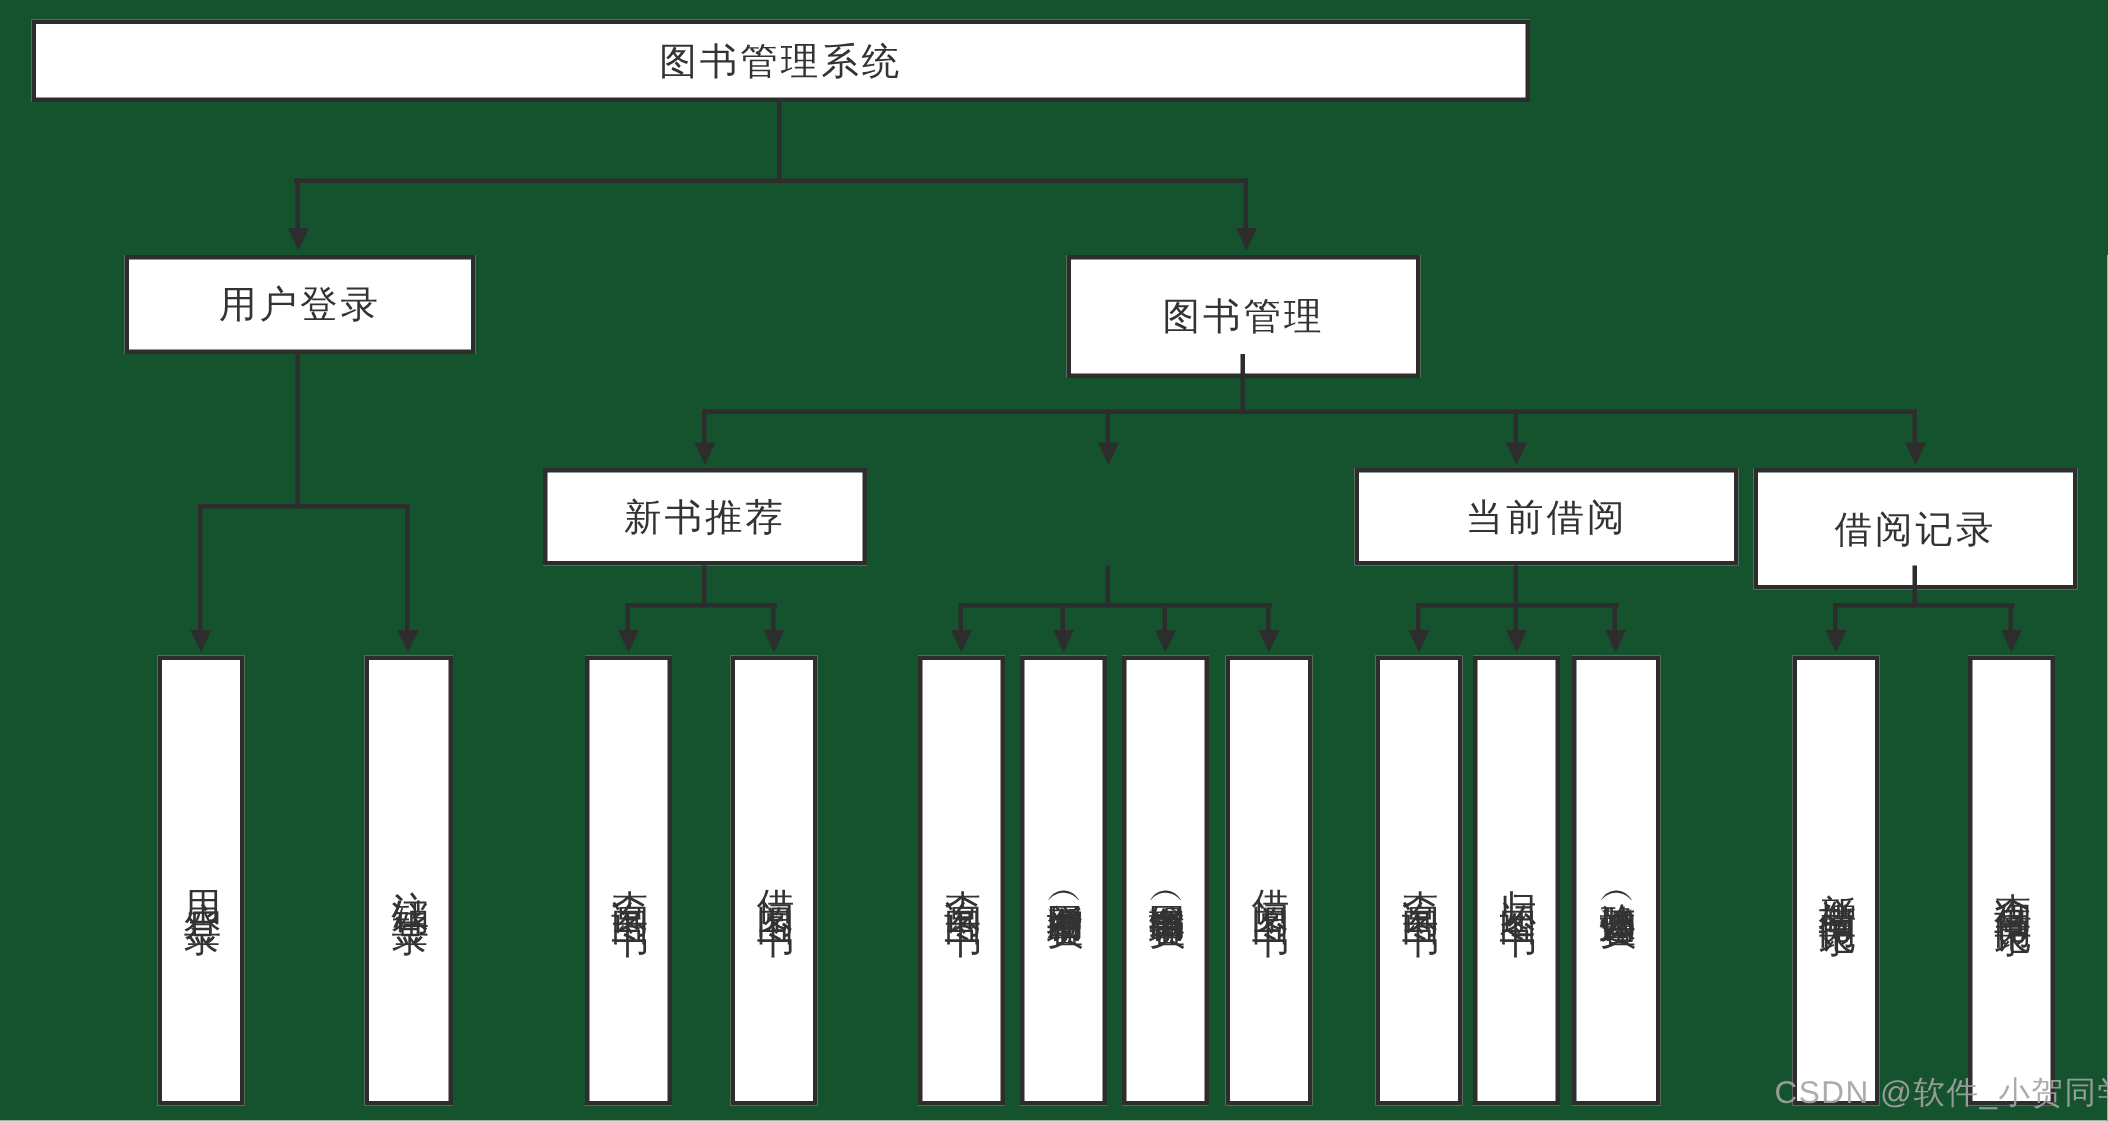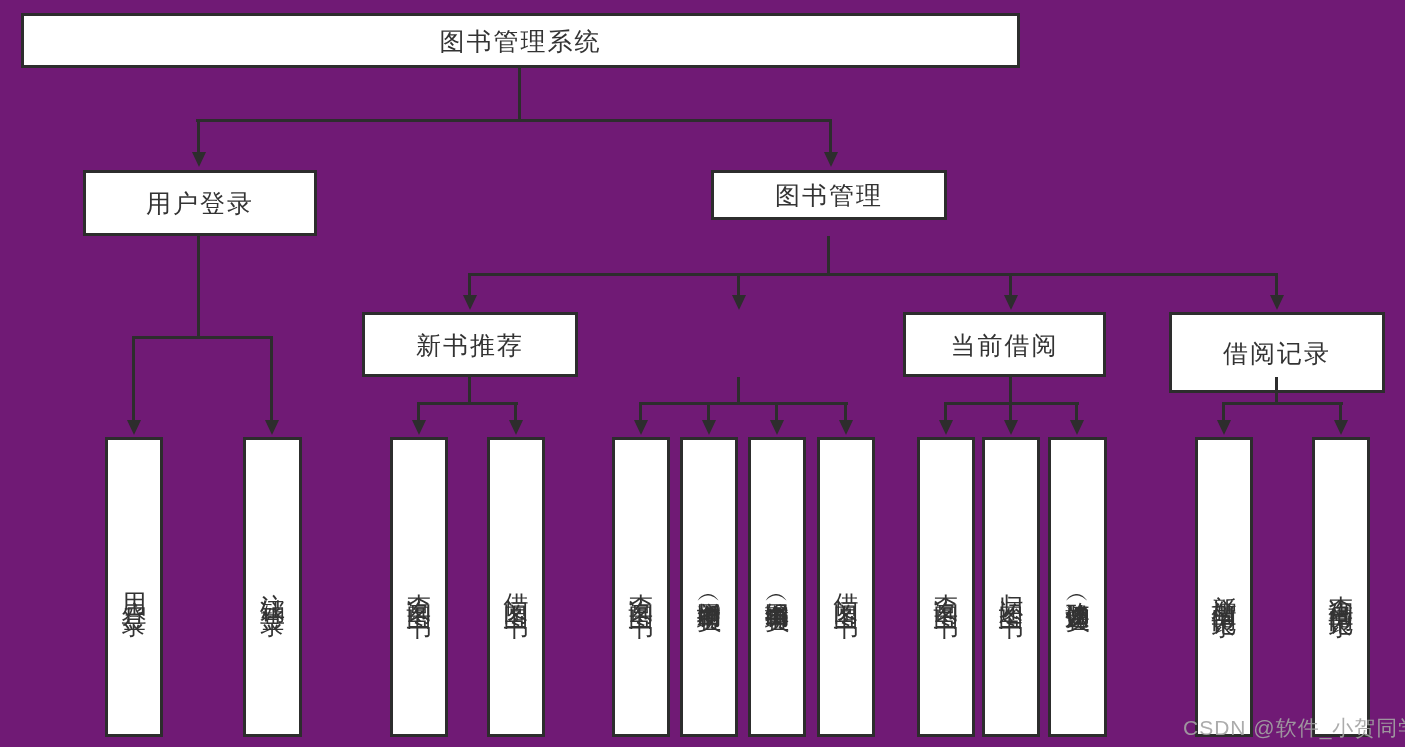--- a/index.html
+++ b/index.html
@@ -1,17 +1,17 @@
 <!DOCTYPE html>
 <html><head>
 <meta charset="utf-8">
 <style>
   html,body{margin:0;padding:0;background:#fff;}
   .canvas{
-    position:relative;width:1405px;height:747px;background:#701a75;
+    position:relative;width:1405px;height:747px;background:#14532d;
     font-family:"Liberation Sans","DejaVu Sans",sans-serif;overflow:hidden;
   }
   .box{
     position:absolute;box-sizing:border-box;border:3px solid #2d2d2d;background:#ffffff;
     display:flex;align-items:center;justify-content:center;
     color:#333333;font-size:25px;letter-spacing:2px;line-height:1.2;
     white-space:nowrap;
   }
   .vbox{
     writing-mode:vertical-rl;text-orientation:mixed;white-space:normal;
@@ -44,40 +44,40 @@
   </div>
 
   <div class="vline" style="left:518px;top:68px;height:54px;"></div>
   <div class="hline" style="left:196px;top:119px;width:636px;"></div>
   <div class="arrow" style="left:197px;top:119px;height:34px;"></div>
   <div class="arrow" style="left:829px;top:119px;height:34px;"></div>
 
   <div class="box" style="left:83px;top:170px;width:234px;height:66px;">
     <span>用户登录</span>
   </div>
-  <div class="box" style="left:711px;top:170px;width:236px;height:50px;">
+  <div class="box" style="left:711px;top:170px;width:236px;height:82px;">
     <span>图书管理</span>
   </div>
 
   <div class="vline" style="left:197px;top:236px;height:103px;"></div>
   <div class="hline" style="left:132px;top:336px;width:141px;"></div>
   <div class="arrow" style="left:132px;top:336px;height:85px;"></div>
   <div class="arrow" style="left:270px;top:336px;height:85px;"></div>
 
   <div class="vline" style="left:827px;top:236px;height:40px;"></div>
   <div class="hline" style="left:468px;top:273px;width:810px;"></div>
   <div class="arrow" style="left:468px;top:273px;height:23px;"></div>
   <div class="arrow" style="left:737px;top:273px;height:23px;"></div>
   <div class="arrow" style="left:1009px;top:273px;height:23px;"></div>
   <div class="arrow" style="left:1275px;top:273px;height:23px;"></div>
 
   <div class="box" style="left:362px;top:312px;width:216px;height:65px;justify-content:center;">
     <span>新书推荐</span>
   </div>
-  <div class="box" style="left:903px;top:312px;width:203px;height:65px;">
+  <div class="box" style="left:903px;top:312px;width:256px;height:65px;">
     <span>当前借阅</span>
   </div>
   <div class="box" style="left:1169px;top:312px;width:216px;height:81px;">
     <span>借阅记录</span>
   </div>
 
   <div class="vline" style="left:468px;top:377px;height:28px;"></div>
   <div class="hline" style="left:417px;top:402px;width:101px;"></div>
   <div class="arrow" style="left:417px;top:402px;height:19px;"></div>
   <div class="arrow" style="left:514px;top:402px;height:19px;"></div>

